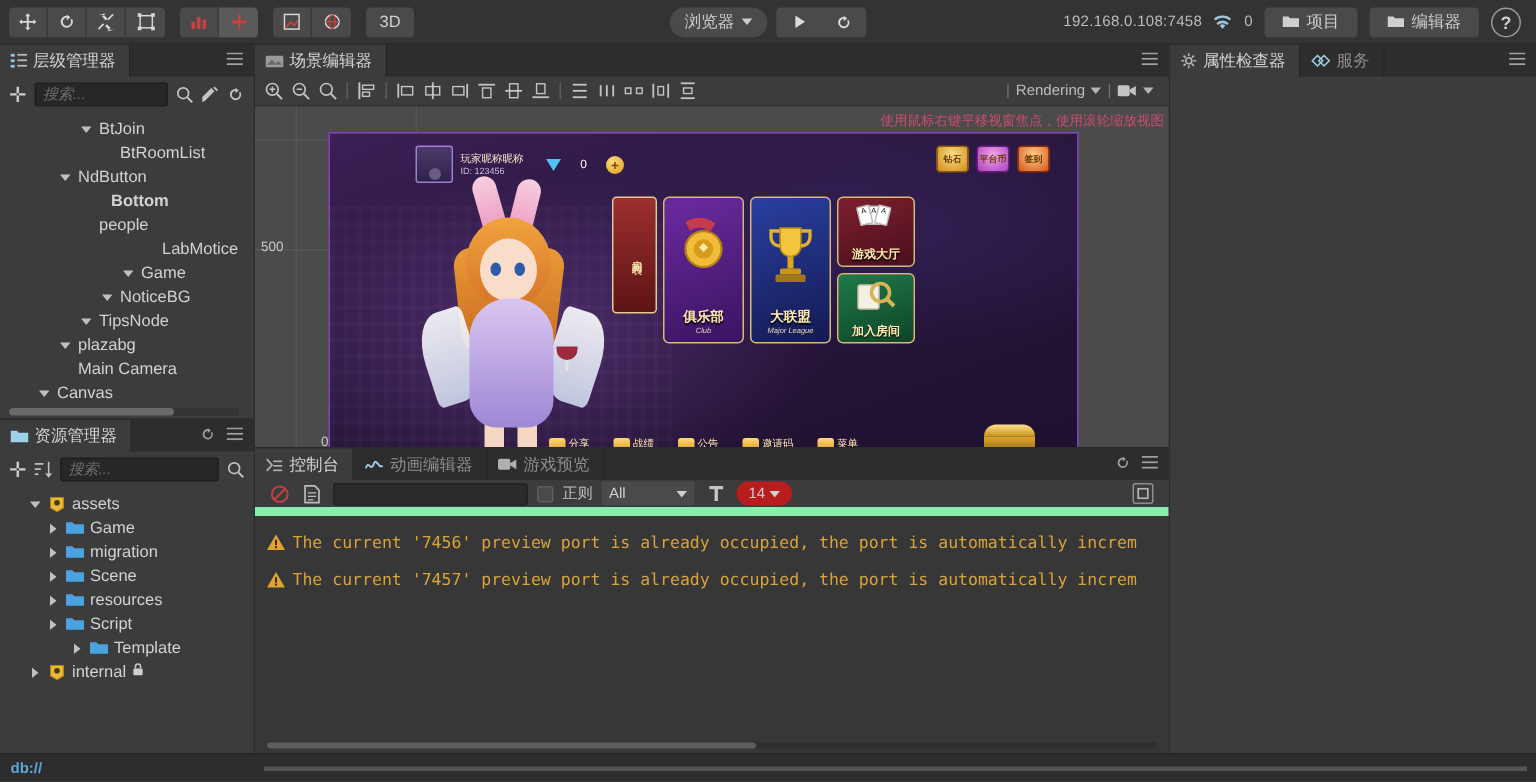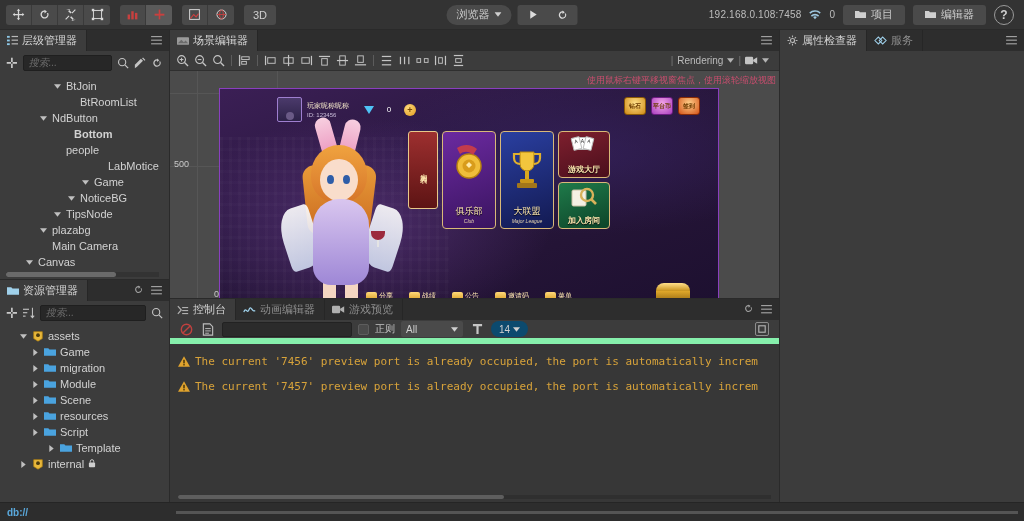--- a/index.html
+++ b/index.html
@@ -234,21 +234,21 @@
   .card-tall .vtxt { font-size: 7px; color: #ffe9b0; writing-mode: vertical-rl; letter-spacing: 1px; line-height: 1.2; }
   .card-big {
     width: 54px; height: 98px; border-radius: 4px;
     border: 1px solid #d9b978; position: relative; overflow: hidden;
     display: flex; flex-direction: column; align-items: center; justify-content: flex-end;
     padding-bottom: 4px;
   }
   .card-big.club { background: linear-gradient(160deg,#6b2aa0,#3a1460); }
   .card-big.league { background: linear-gradient(160deg,#2a3fa0,#131a52); }
   .card-big .emb { position: absolute; top: 10px; left: 50%; transform: translateX(-50%); }
-  .card-big .ctitle { font-size: 9px; color: #ffe9b0; font-weight: normal; z-index: 2; text-shadow: 0 1px 1px #000; }
+  .card-big .ctitle { font-size: 9px; color: #ffe9b0; font-weight: bold; z-index: 2; text-shadow: 0 1px 1px #000; }
   .card-big .csub { font-size: 5px; color: #e8d6b0; font-style: italic; z-index: 2; }
   .card-col { display: flex; flex-direction: column; gap: 4px; }
   .card-sm {
     width: 52px; height: 47px; border-radius: 4px; border: 1px solid #d9b978;
     position: relative; overflow: hidden;
     display: flex; align-items: flex-end; justify-content: center; padding-bottom: 2px;
   }
   .card-sm.hall { background: linear-gradient(160deg,#7e1f2e,#4a0f1c); }
   .card-sm.join { background: linear-gradient(160deg,#1f7a4a,#0d4429); }
   .card-sm .stitle { font-size: 8px; color: #ffe9b0; font-weight: bold; text-shadow: 0 1px 1px #000; z-index: 2; }
@@ -284,21 +284,21 @@
     width: 130px; height: 15px; background: #2b2b2b; border: 1px solid #222; border-radius: 2px;
   }
   .cb-check { width: 11px; height: 11px; background: #4a4a4a; border: 1px solid #5d5d5d; border-radius: 2px; cursor: pointer; }
   .cb-lab { font-size: 10px; color: #c3c3c3; }
   .cb-select {
     height: 16px; min-width: 62px; background: #4a4a4a; border-radius: 2px;
     display: flex; align-items: center; justify-content: space-between;
     padding: 0 5px; font-size: 10px; color: #d0d0d0; cursor: pointer;
   }
   .cb-pill {
-    height: 16px; background: #0c4a6e; border-radius: 8px;
+    height: 16px; background: #b91c1c; border-radius: 8px;
     display: flex; align-items: center; gap: 3px; padding: 0 8px;
     font-size: 10px; color: #d0d0d0; cursor: pointer;
   }
   .cb-right { margin-left: auto; display: flex; align-items: center; padding-right: 2px; }
   .cb-sqico { width: 14px; height: 14px; border: 1px solid #8d8d8d; border-radius: 2px; display:flex; align-items:center; justify-content:center; cursor: pointer;}
 
   .log-area { flex: 1; background: #373737; overflow: hidden; padding-top: 6px; position: relative; }
   .log-row {
     display: flex; align-items: flex-start; gap: 5px;
     padding: 5px 8px; font-family: "DejaVu Sans Mono", monospace;
@@ -646,33 +646,20 @@
                 <svg width="5" height="7" viewBox="0 0 5 8">
                   <path d="M0 0v8l5-4z" fill="#c0c0c0"></path>
                 </svg>
               </span>
               <span class="folder-ico" style="margin-left: 4px;">
                 <svg width="12" height="10" viewBox="0 0 14 11">
                   <path d="M0 1h5l1.4 1.6H14V10H0z" fill="#4aa3df"></path>
                 </svg>
               </span>
               <span>migration</span>
-            </div>
-            <div class="tnode" style="padding-left: 30px;">
-              <span class="tri">
-                <svg width="5" height="7" viewBox="0 0 5 8">
-                  <path d="M0 0v8l5-4z" fill="#c0c0c0"></path>
-                </svg>
-              </span>
-              <span class="folder-ico" style="margin-left: 4px;">
-                <svg width="12" height="10" viewBox="0 0 14 11">
-                  <path d="M0 1h5l1.4 1.6H14V10H0z" fill="#4aa3df"></path>
-                </svg>
-              </span>
-              <span>Module</span>
             </div>
             <div class="tnode" style="padding-left: 30px;">
               <span class="tri">
                 <svg width="5" height="7" viewBox="0 0 5 8">
                   <path d="M0 0v8l5-4z" fill="#c0c0c0"></path>
                 </svg>
               </span>
               <span class="folder-ico" style="margin-left: 4px;">
                 <svg width="12" height="10" viewBox="0 0 14 11">
                   <path d="M0 1h5l1.4 1.6H14V10H0z" fill="#4aa3df"></path>

